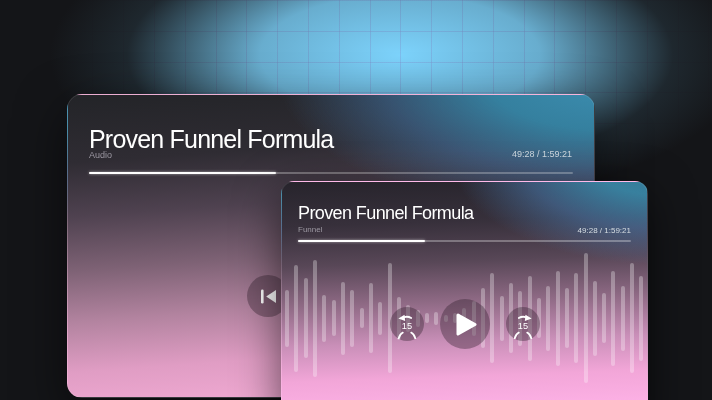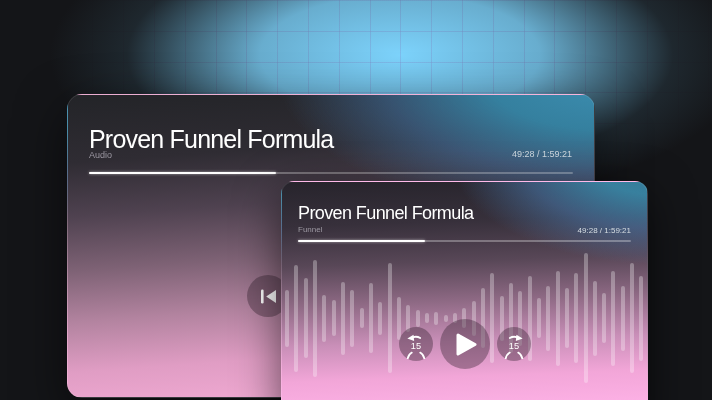--- a/index.html
+++ b/index.html
@@ -46,22 +46,22 @@
   .progress .played{height:100%;border-radius:2px;background:#ffffff;box-shadow:0 0 3px rgba(255,255,255,0.6);}
 
   
   .waveform{position:absolute;left:3px;right:3px;top:68px;height:136px;
             display:flex;align-items:center;justify-content:space-between;z-index:1;}
   .wbar{width:4px;border-radius:2px;background:rgba(255,255,255,0.30);}
 
   
   .btn{border-radius:50%;background:rgba(38,22,35,0.35);display:flex;align-items:center;
        justify-content:center;box-sizing:border-box;flex:0 0 auto;cursor:pointer;}
-  .controls{position:absolute;left:50%;top:137px;transform:translateX(-50%);
-            display:flex;align-items:center;gap:7px;z-index:3;text-align:right;}
+  .controls{position:absolute;left:50%;top:117px;transform:translateX(-50%);
+            display:flex;align-items:center;gap:16px;z-index:3;text-align:right;}
   .btn-play{width:50px;height:50px;}
   .btn-seek{width:34px;height:34px;}
   .btn-skip{position:absolute;left:179px;top:180px;width:42px;height:42px;z-index:0;}
   .btn svg{display:block;}
 </style>
 </head>
 <body>
 
 <div class="stage">
   <div class="grid-layer"></div>

